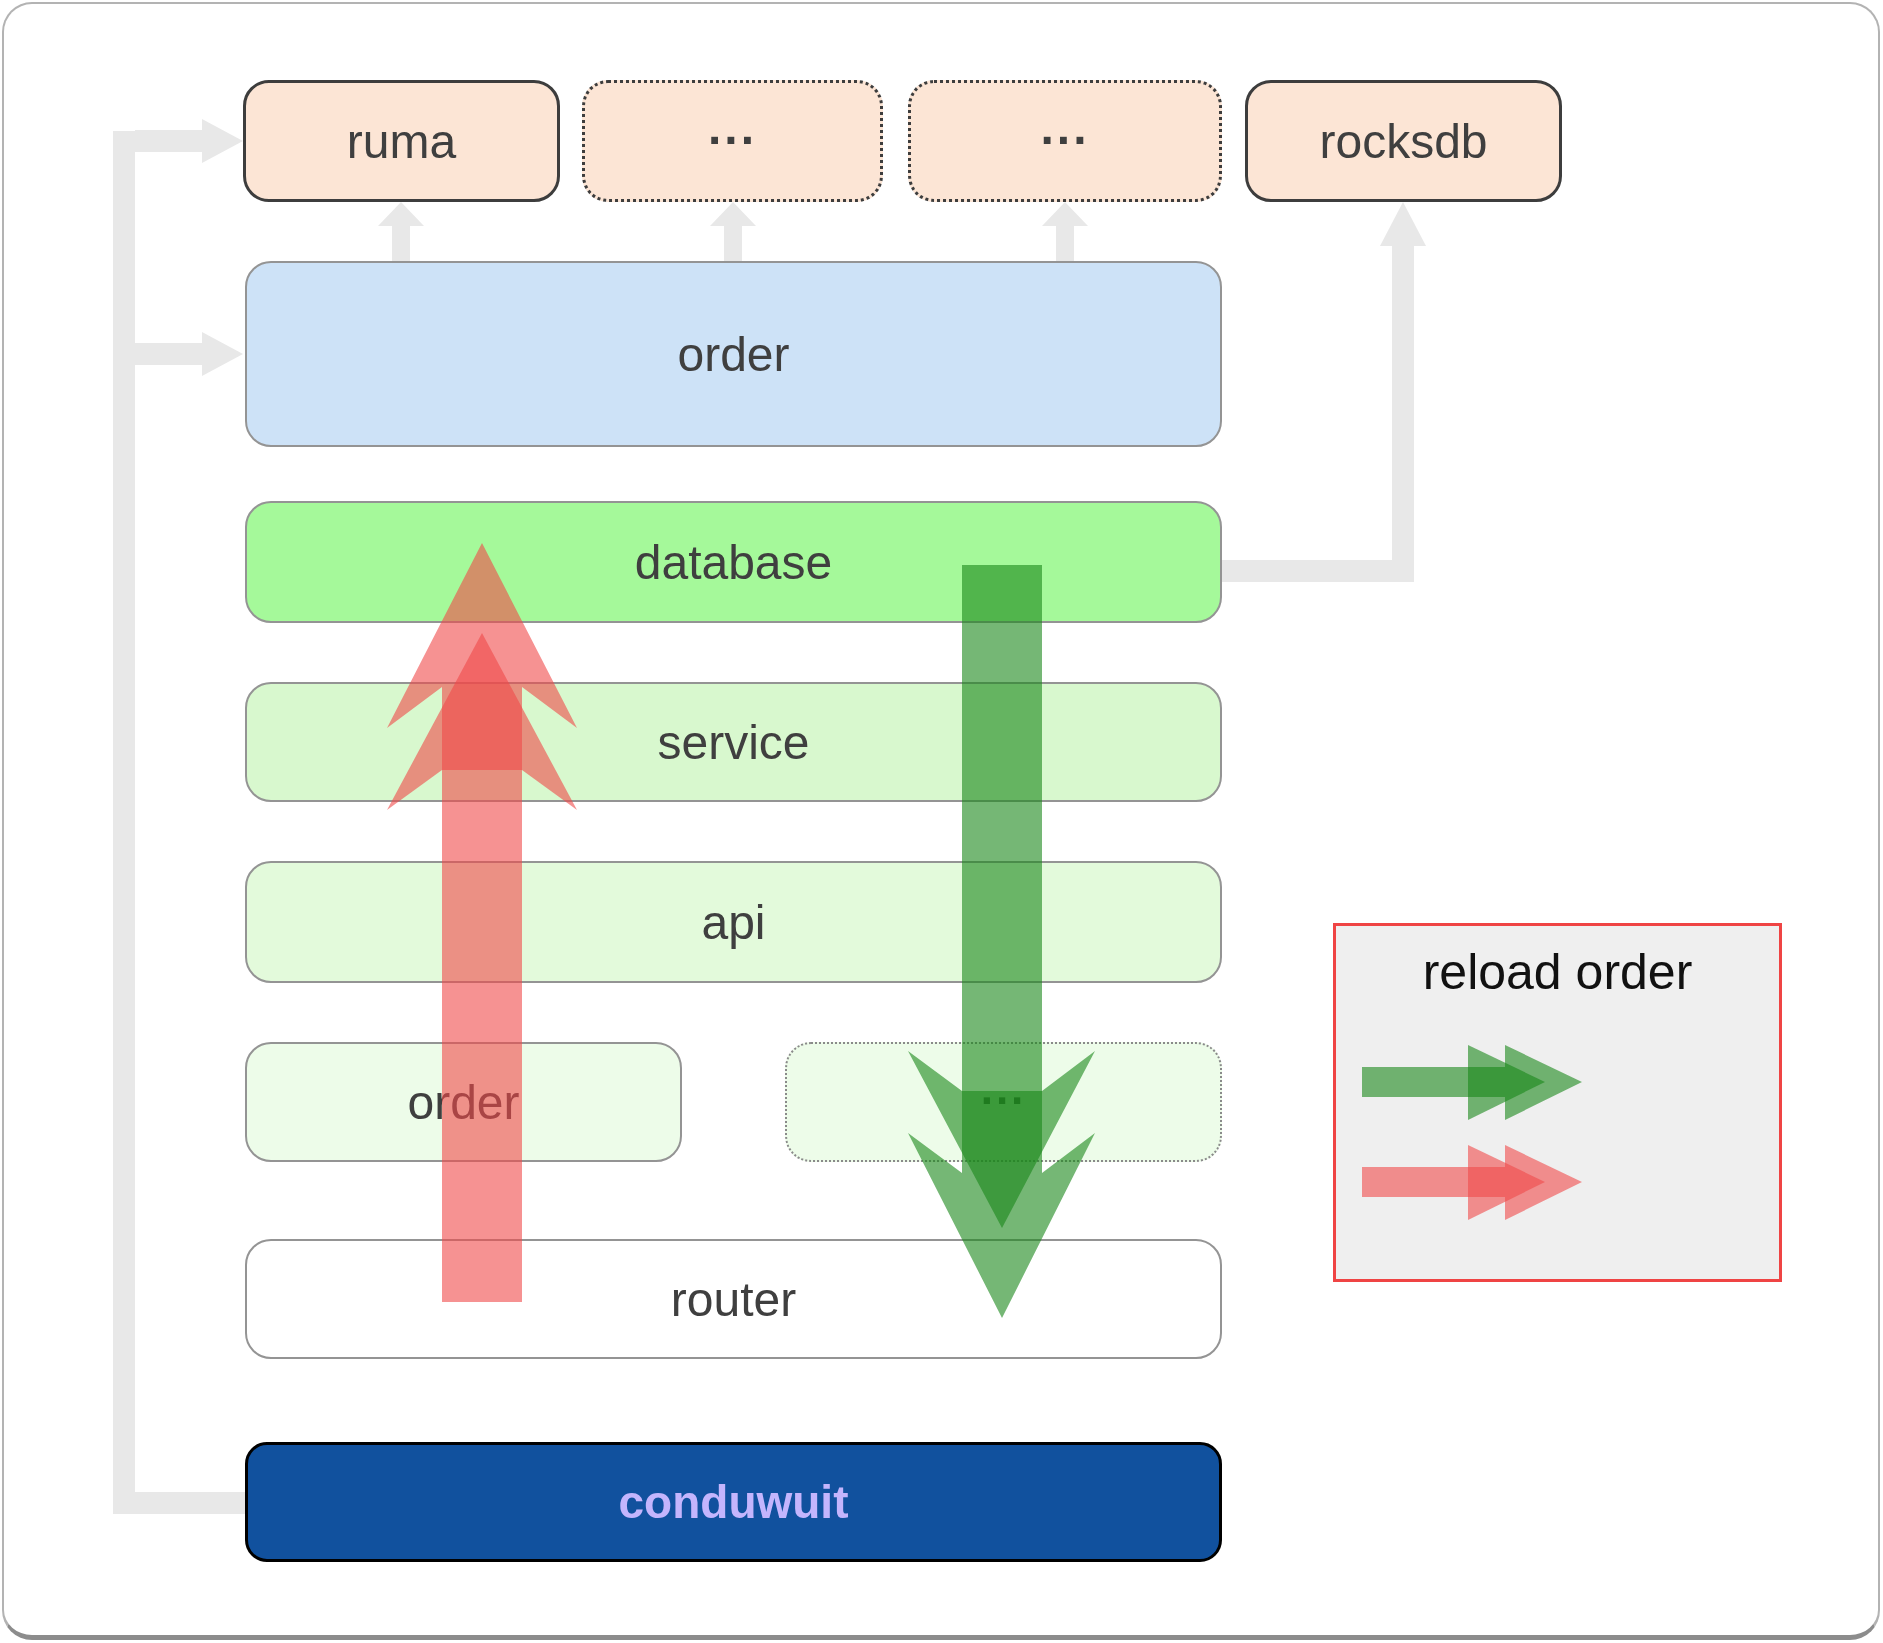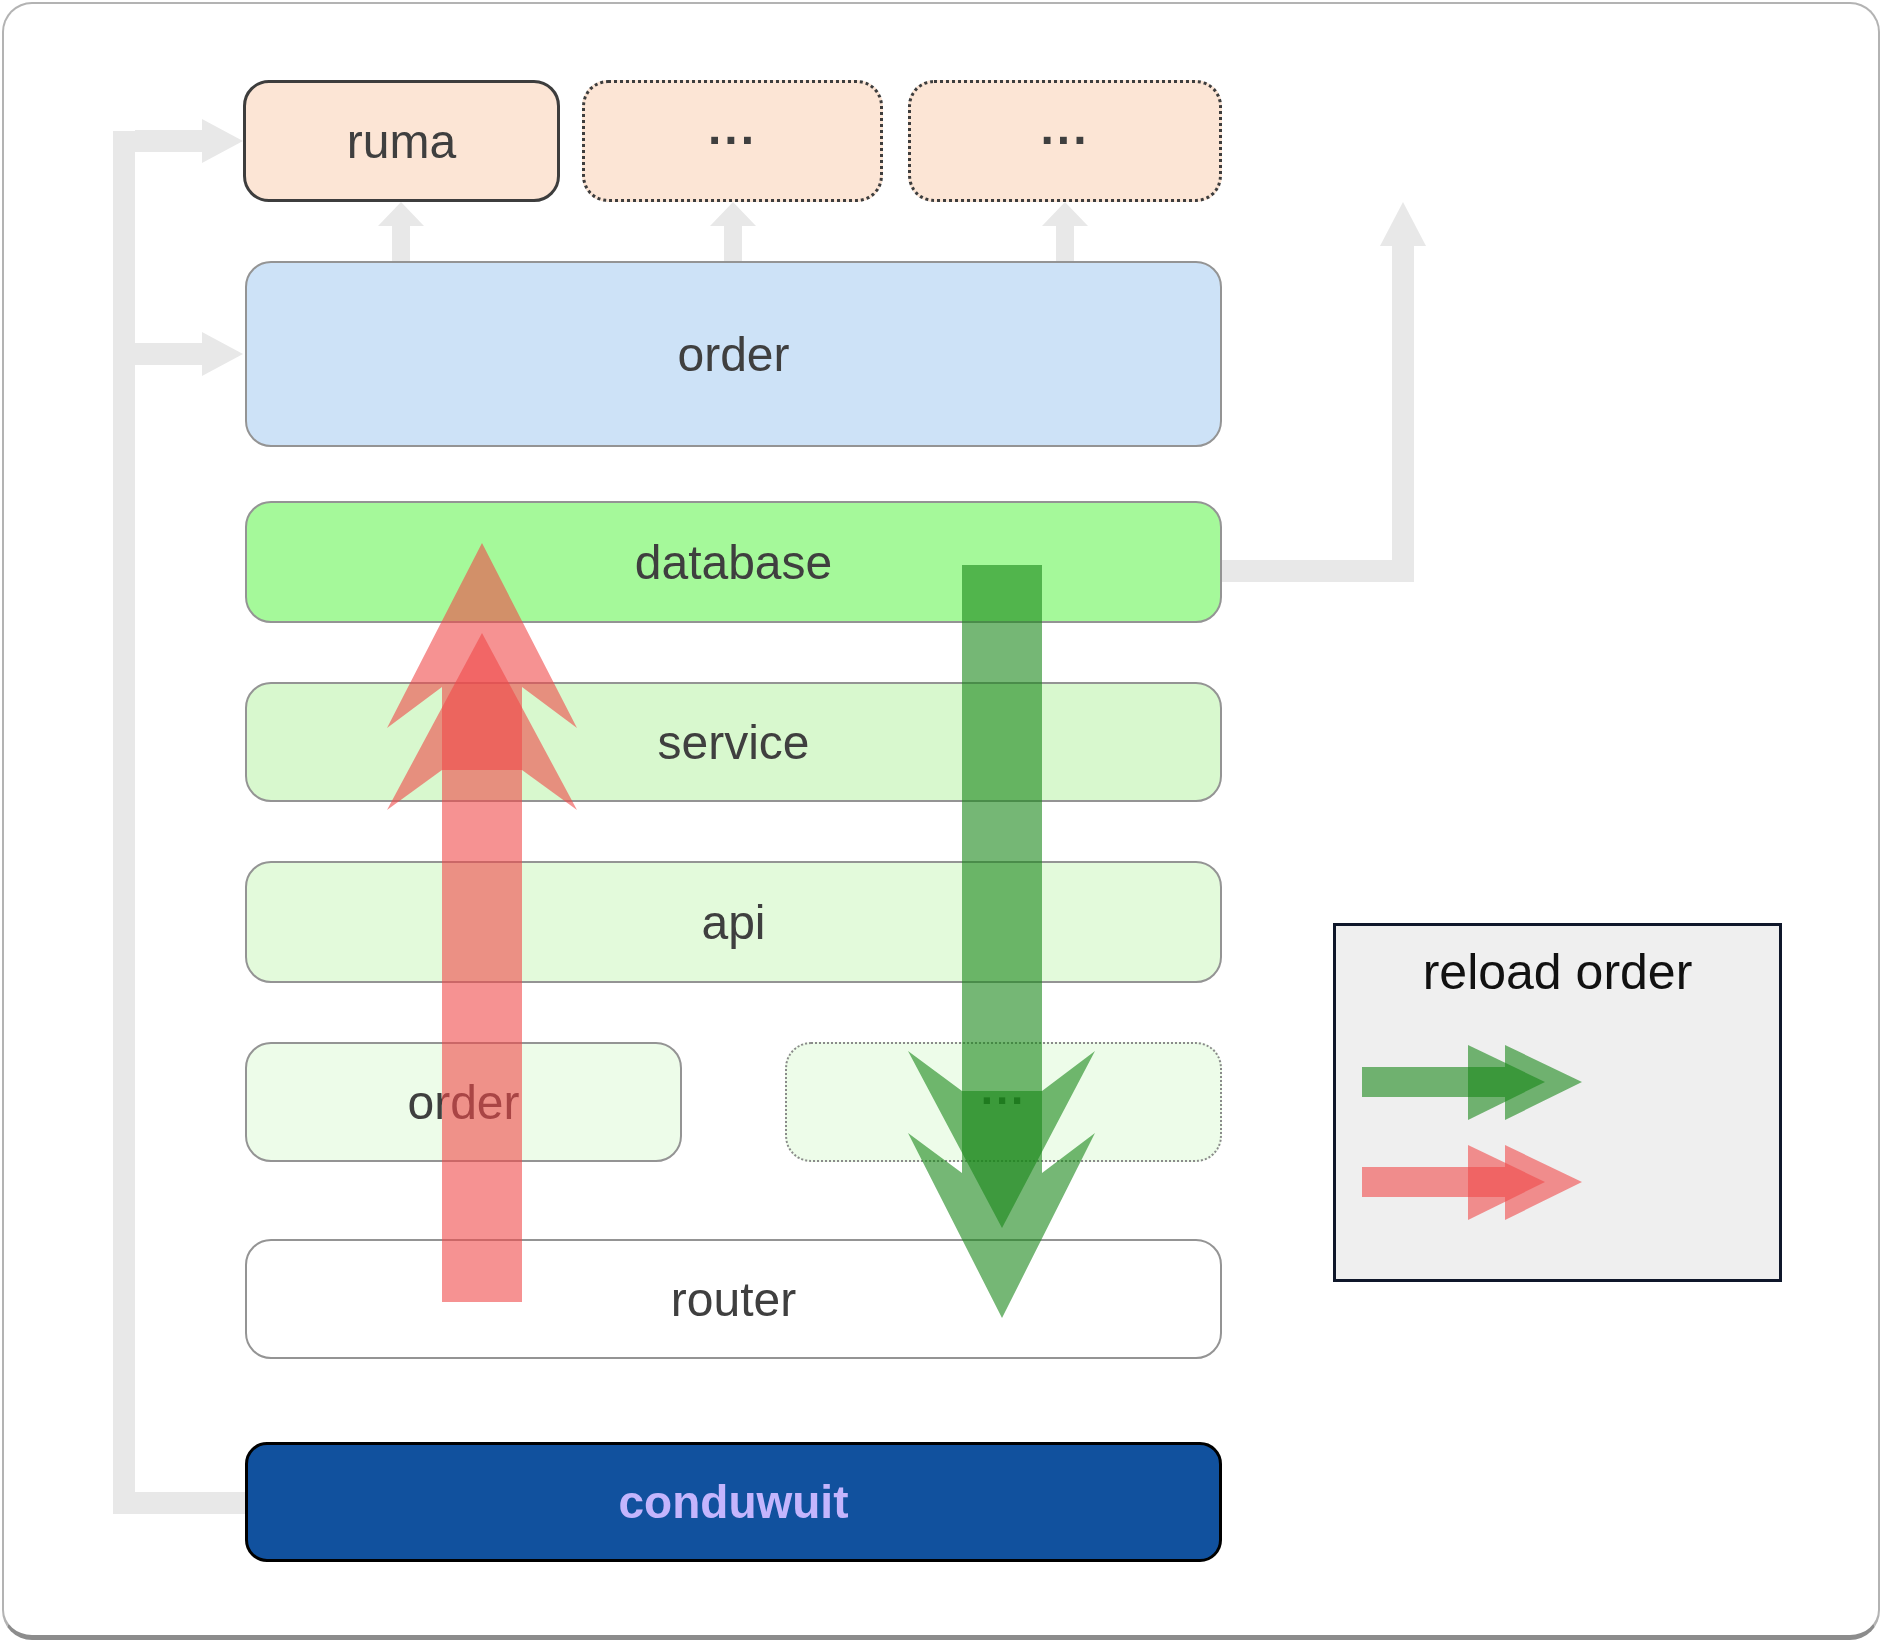--- a/index.html
+++ b/index.html
@@ -23,21 +23,21 @@
   .layer{left:245px;width:977px;border:2px solid #949494;}
   .dots{font-weight:bold;transform:translateY(-0.30em);letter-spacing:3px;}
   .gray{position:absolute;background:#e8e8e8;z-index:1;}
   .tri-right{clip-path:polygon(0 0,100% 50%,0 100%);}
   .tri-up{clip-path:polygon(50% 0,100% 100%,0 100%);}
   .arrow{position:absolute;z-index:5;}
   .red{background:rgba(240,73,73,0.60);}
   .green{background:rgba(25,135,25,0.60);}
   .legend{
     position:absolute;left:1333px;top:923px;width:449px;height:359px;
-    background:#efefef;border:3px solid #0f172a;box-sizing:border-box;z-index:2;
+    background:#efefef;border:3px solid #ef4444;box-sizing:border-box;z-index:2;
   }
   .legend-title{
     position:absolute;left:0;top:17px;width:100%;text-align:center;
     font-size:50px;color:#111;
   }
   .legend-label{
     position:absolute;height:75px;display:flex;align-items:center;
     font-size:42px;color:#111;
   }
 </style>
@@ -65,20 +65,23 @@
   <div class="gray tri-up" style="left:1380px;top:202px;width:46px;height:44px;"></div>
 
   <div class="box top-box solid-dark" style="left:243px;width:317px;">
     <span>ruma</span>
   </div>
   <div class="box top-box dotted-dark" style="left:582px;width:301px;">
     <span class="dots">...</span>
   </div>
   <div class="box top-box dotted-dark" style="left:908px;width:314px;">
     <span class="dots">...</span>
+  </div>
+  <div class="box top-box solid-dark" style="left:1245px;width:317px;">
+    <span>rocksdb</span>
   </div>
 
   <div class="box layer" style="top:261px;height:186px;background:#cde2f7;">
     <span>order</span>
   </div>
   <div class="box layer" style="top:682px;height:120px;background:#d8f8ce;">
     <span>service</span>
   </div>
   <div class="box layer" style="top:501px;height:122px;background:#a5f99a;">
     <span>database</span>

